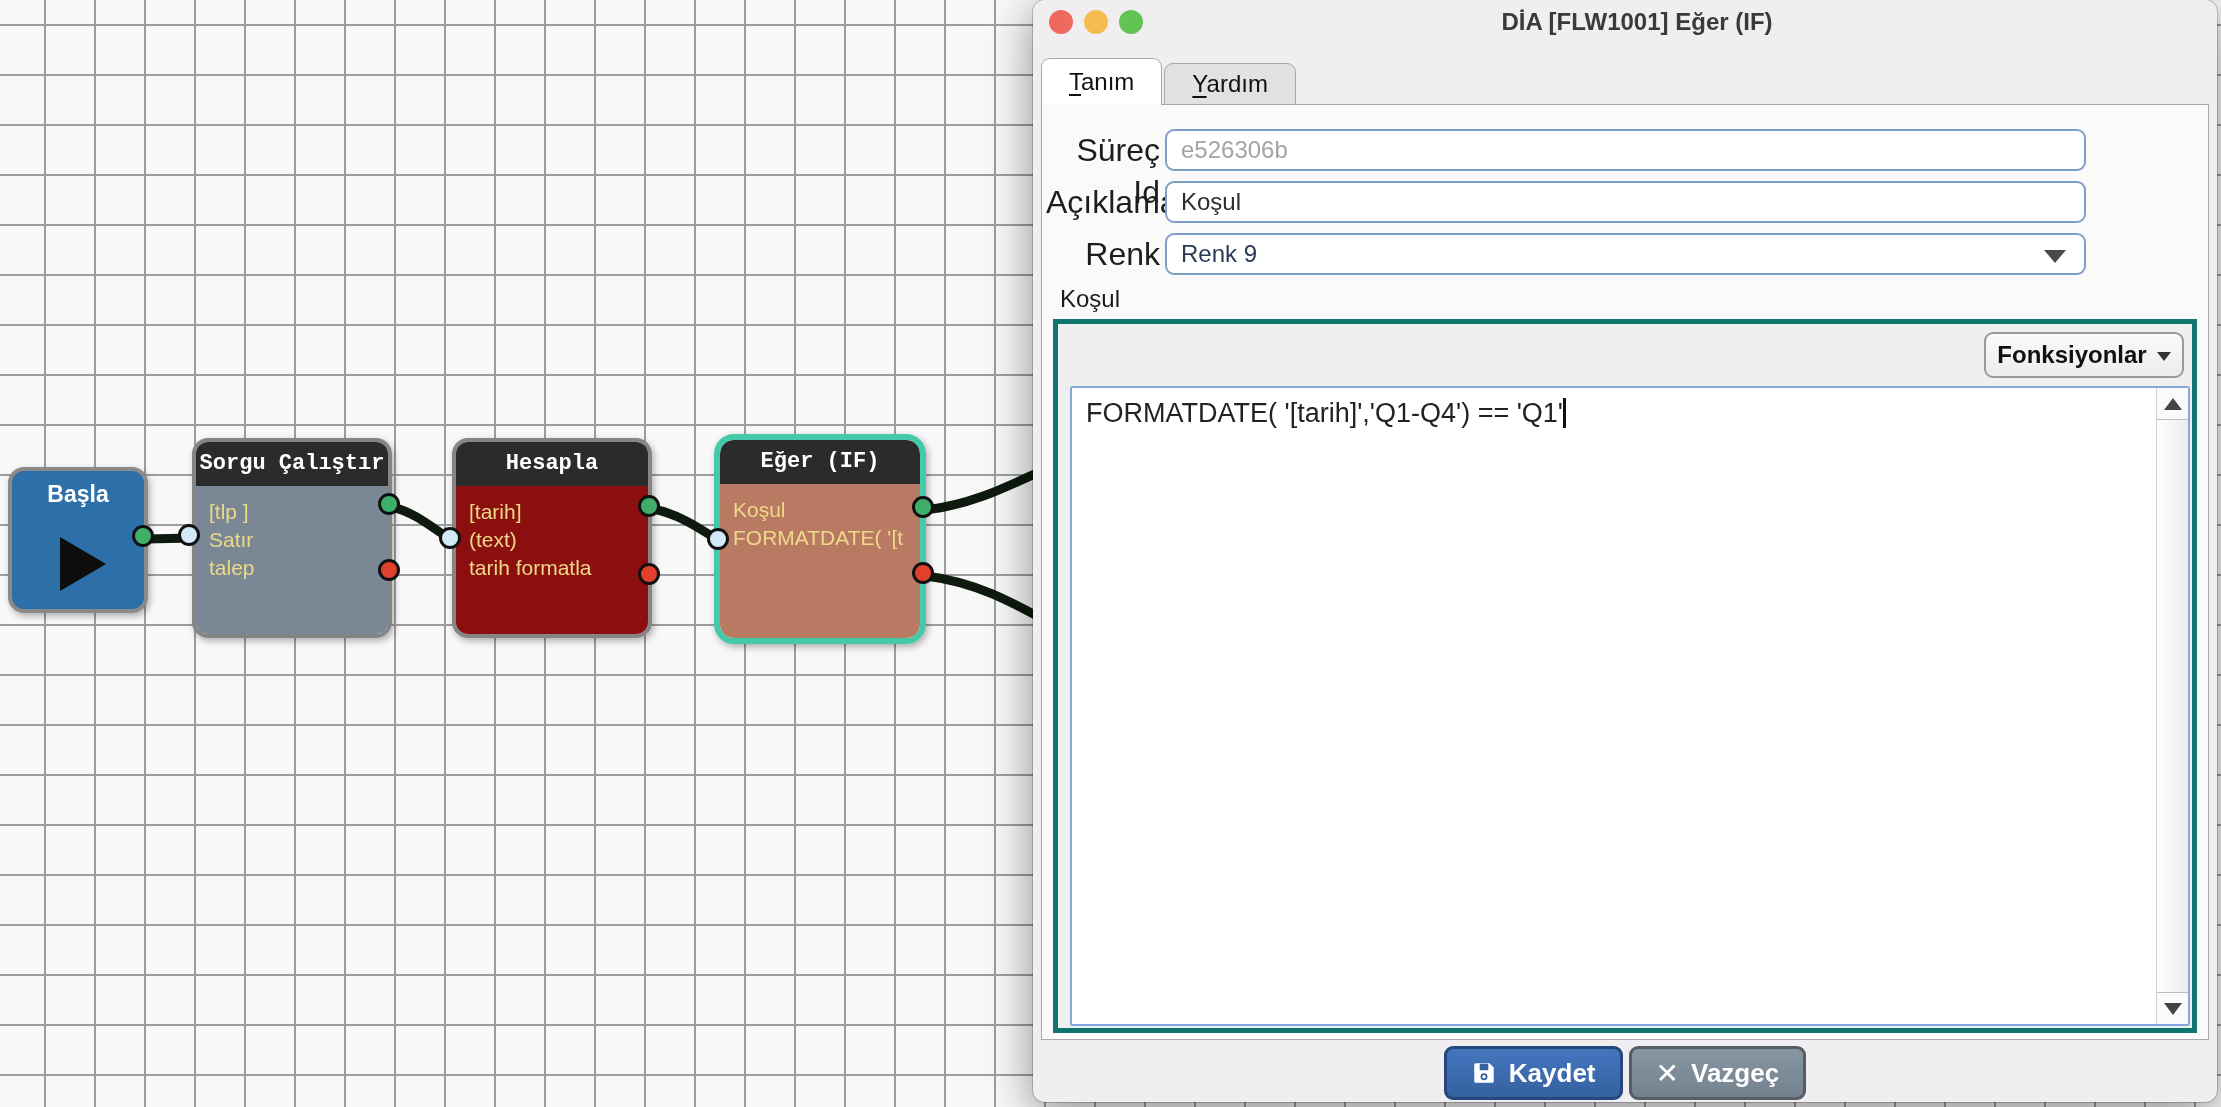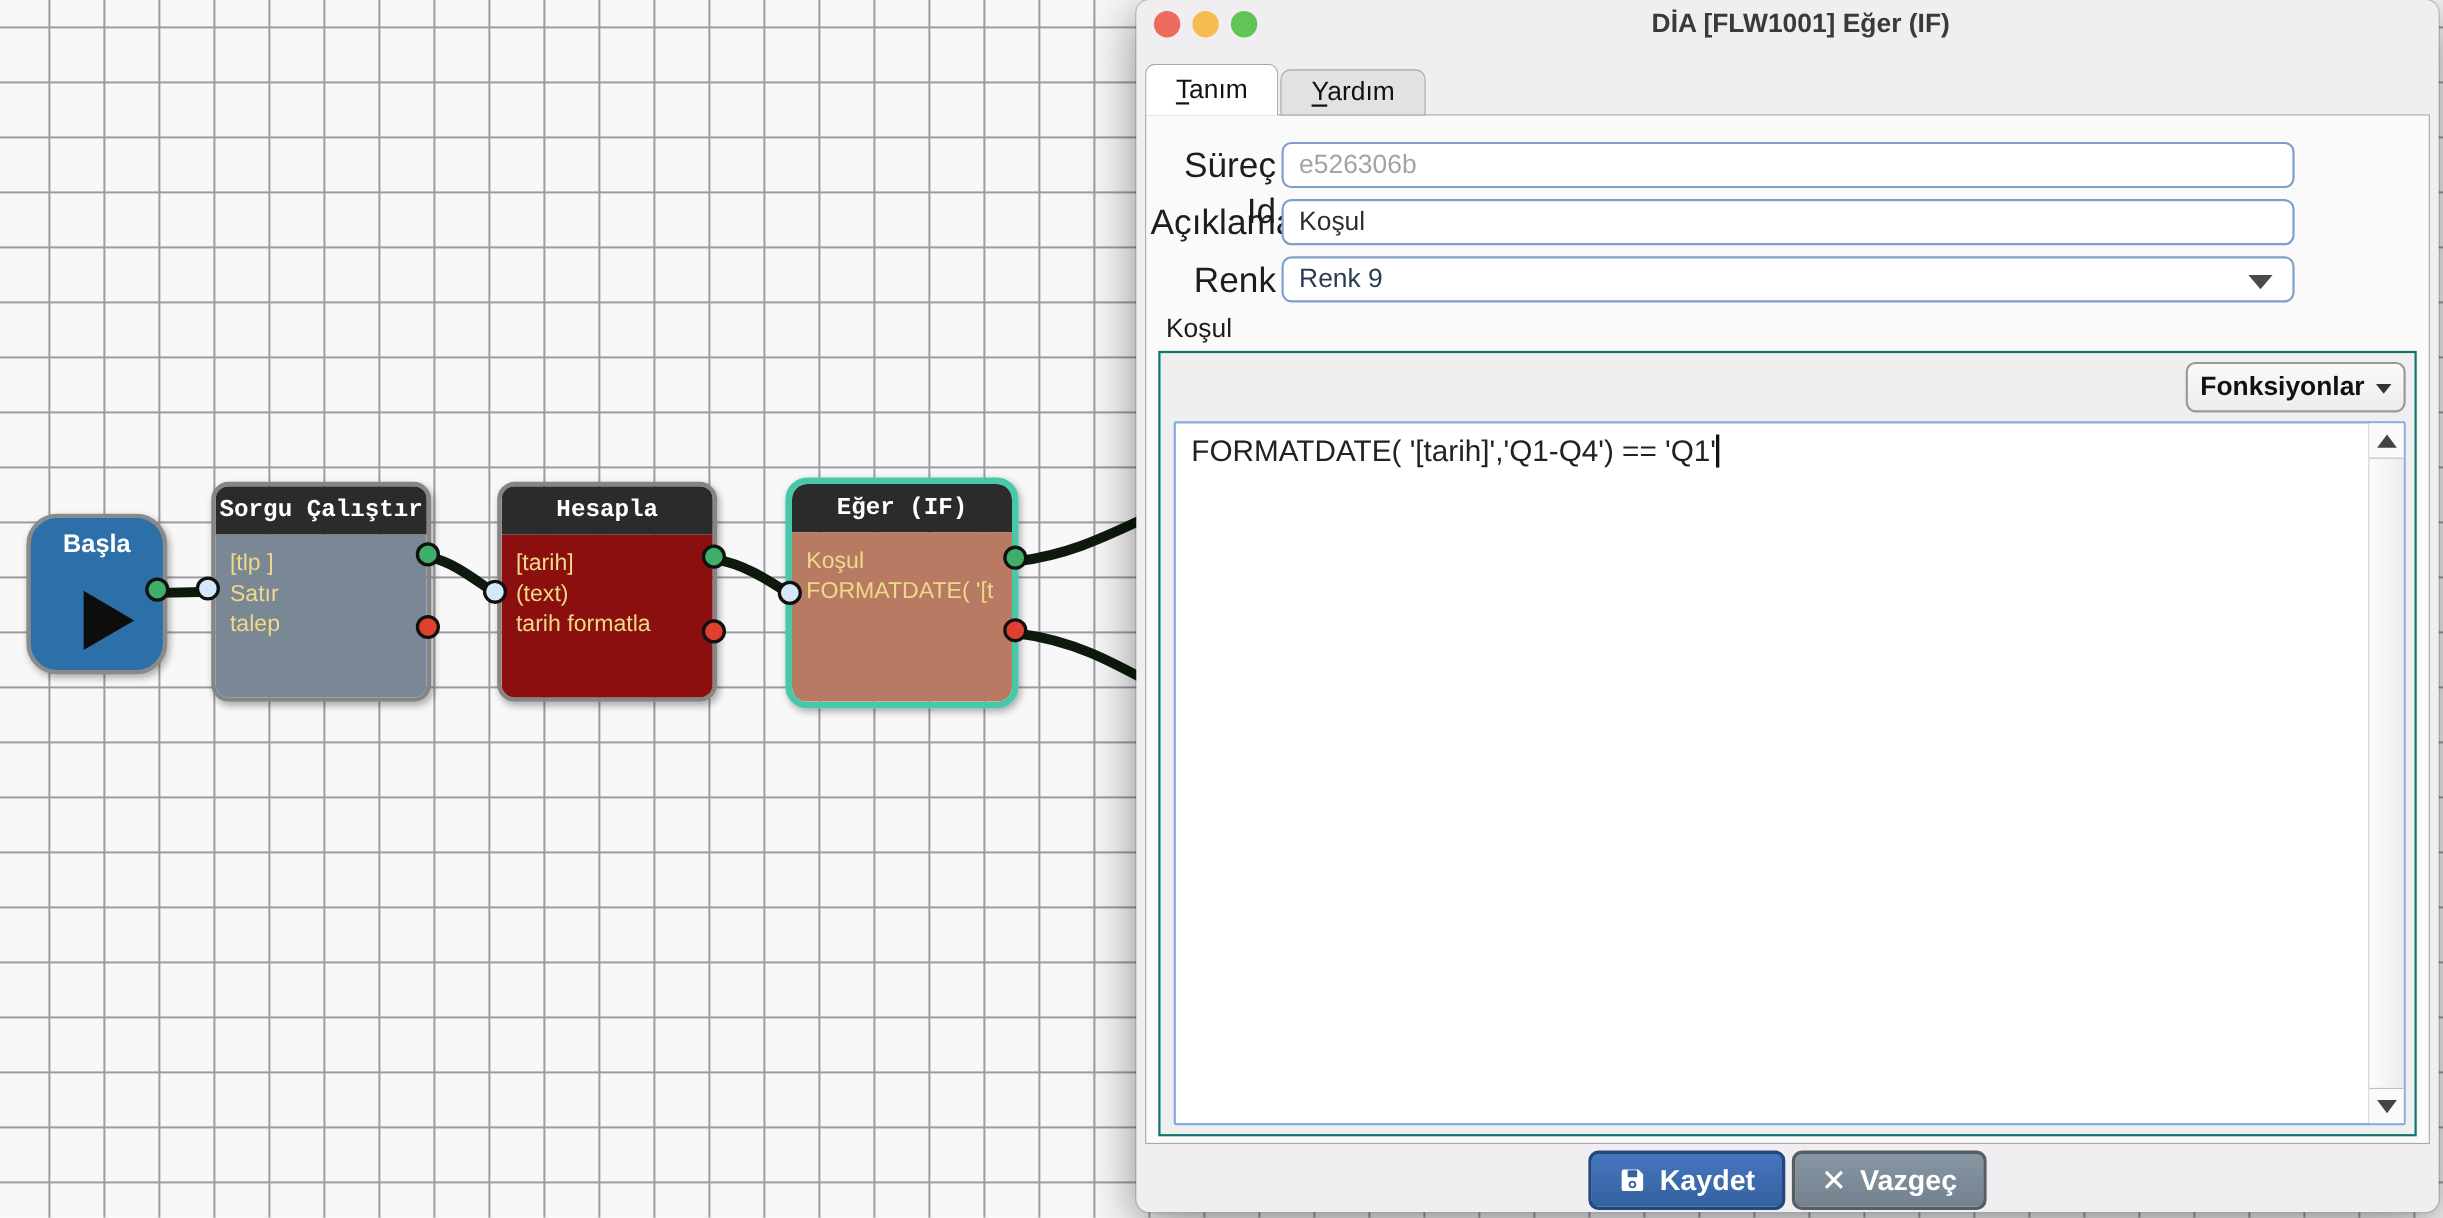--- a/index.html
+++ b/index.html
@@ -14,22 +14,22 @@
       linear-gradient(to bottom, #9c9ca2 2px, transparent 2px),
       linear-gradient(to right, #9c9ca2 2px, transparent 2px);
     background-size: 50px 50px, 50px 50px;
     background-position: 0px 24px, 44px 0px;
   }
   .node { position: absolute; border-radius: 16px; overflow: hidden;
     border: 4px solid #858585; box-shadow: 2px 3px 7px rgba(0,0,0,.3); z-index: 2; }
   .node-header { height: 44px; background: #2b2b2b; color: #fff;
     font-weight: bold; font-size: 22px; text-align: center; line-height: 44px; font-family: Liberation Mono, monospace; }
   .node-lines { padding: 12px 12px 0 13px; color: #eed987; font-size: 21px; line-height: 28px; }
-  .start-node { position: absolute; left: 24px; top: 467px; width: 128px; height: 146px;
-    background: #2d6fa8; border: 4px solid #8a8a8a; border-radius: 28px;
+  .start-node { position: absolute; left: 8px; top: 467px; width: 140px; height: 146px;
+    background: #2d6fa8; border: 4px solid #8a8a8a; border-radius: 16px;
     box-shadow: 2px 3px 7px rgba(0,0,0,.3); z-index: 2; }
   .start-title { color: #fff; font-weight: bold; font-size: 23px; text-align: center; margin-top: 10px; }
   .play { position: absolute; left: 48px; top: 66px; width: 0; height: 0;
     border-top: 27px solid transparent; border-bottom: 27px solid transparent;
     border-left: 46px solid #0d0d0d; }
   .sel-wrap { position: absolute; left: 714px; top: 434px; width: 212px; height: 210px;
     border: 6px solid #45c9a9; border-radius: 20px; z-index: 2;
     box-shadow: 2px 3px 7px rgba(0,0,0,.3); overflow: hidden; }
   .sel-inner { width: 100%; height: 100%; border-radius: 13px; overflow: hidden; }
   .port { position: absolute; width: 22px; height: 22px; border: 3px solid #111;
@@ -65,21 +65,21 @@
     border: 2px solid #7d9fc9; border-radius: 9px; background: #fff;
     font-size: 24px; line-height: 38px; padding: 0 14px; }
   .field.dim { color: #a3a3a8; }
   .field.dark { color: #2e2e32; }
   .field.navy { color: #2b3b55; }
   .dd-arrow { position: absolute; right: 18px; top: 15px; width: 0; height: 0;
     border-left: 11px solid transparent; border-right: 11px solid transparent;
     border-top: 13px solid #4a4a4a; }
   .section-label { position: absolute; left: 18px; top: 180px; font-size: 24px; color: #1b1b1b; }
   .subpanel { position: absolute; left: 11px; top: 214px; width: 1144px; height: 714px;
-    background: #efeff0; border: 2px solid #0f766e; }
+    background: #efeff0; border: 5px solid #0f766e; }
   .fn-btn { position: absolute; right: 8px; top: 8px; width: 200px; height: 46px;
     background: linear-gradient(#fafafa, #ededed); border: 2px solid #9a9a9a;
     border-radius: 9px; font-size: 24px; font-weight: bold; color: #111;
     display: flex; align-items: center; justify-content: center; gap: 10px; }
   .fn-arrow { width: 0; height: 0; border-left: 7px solid transparent;
     border-right: 7px solid transparent; border-top: 9px solid #333; margin-top: 3px; }
   .editor { position: absolute; left: 12px; top: 62px; width: 1120px; height: 640px;
     background: #fff; border: 2px solid #85aade; border-radius: 2px; }
   .code { position: absolute; left: 14px; top: 10px; font-size: 27px; color: #222;
     white-space: pre; }

